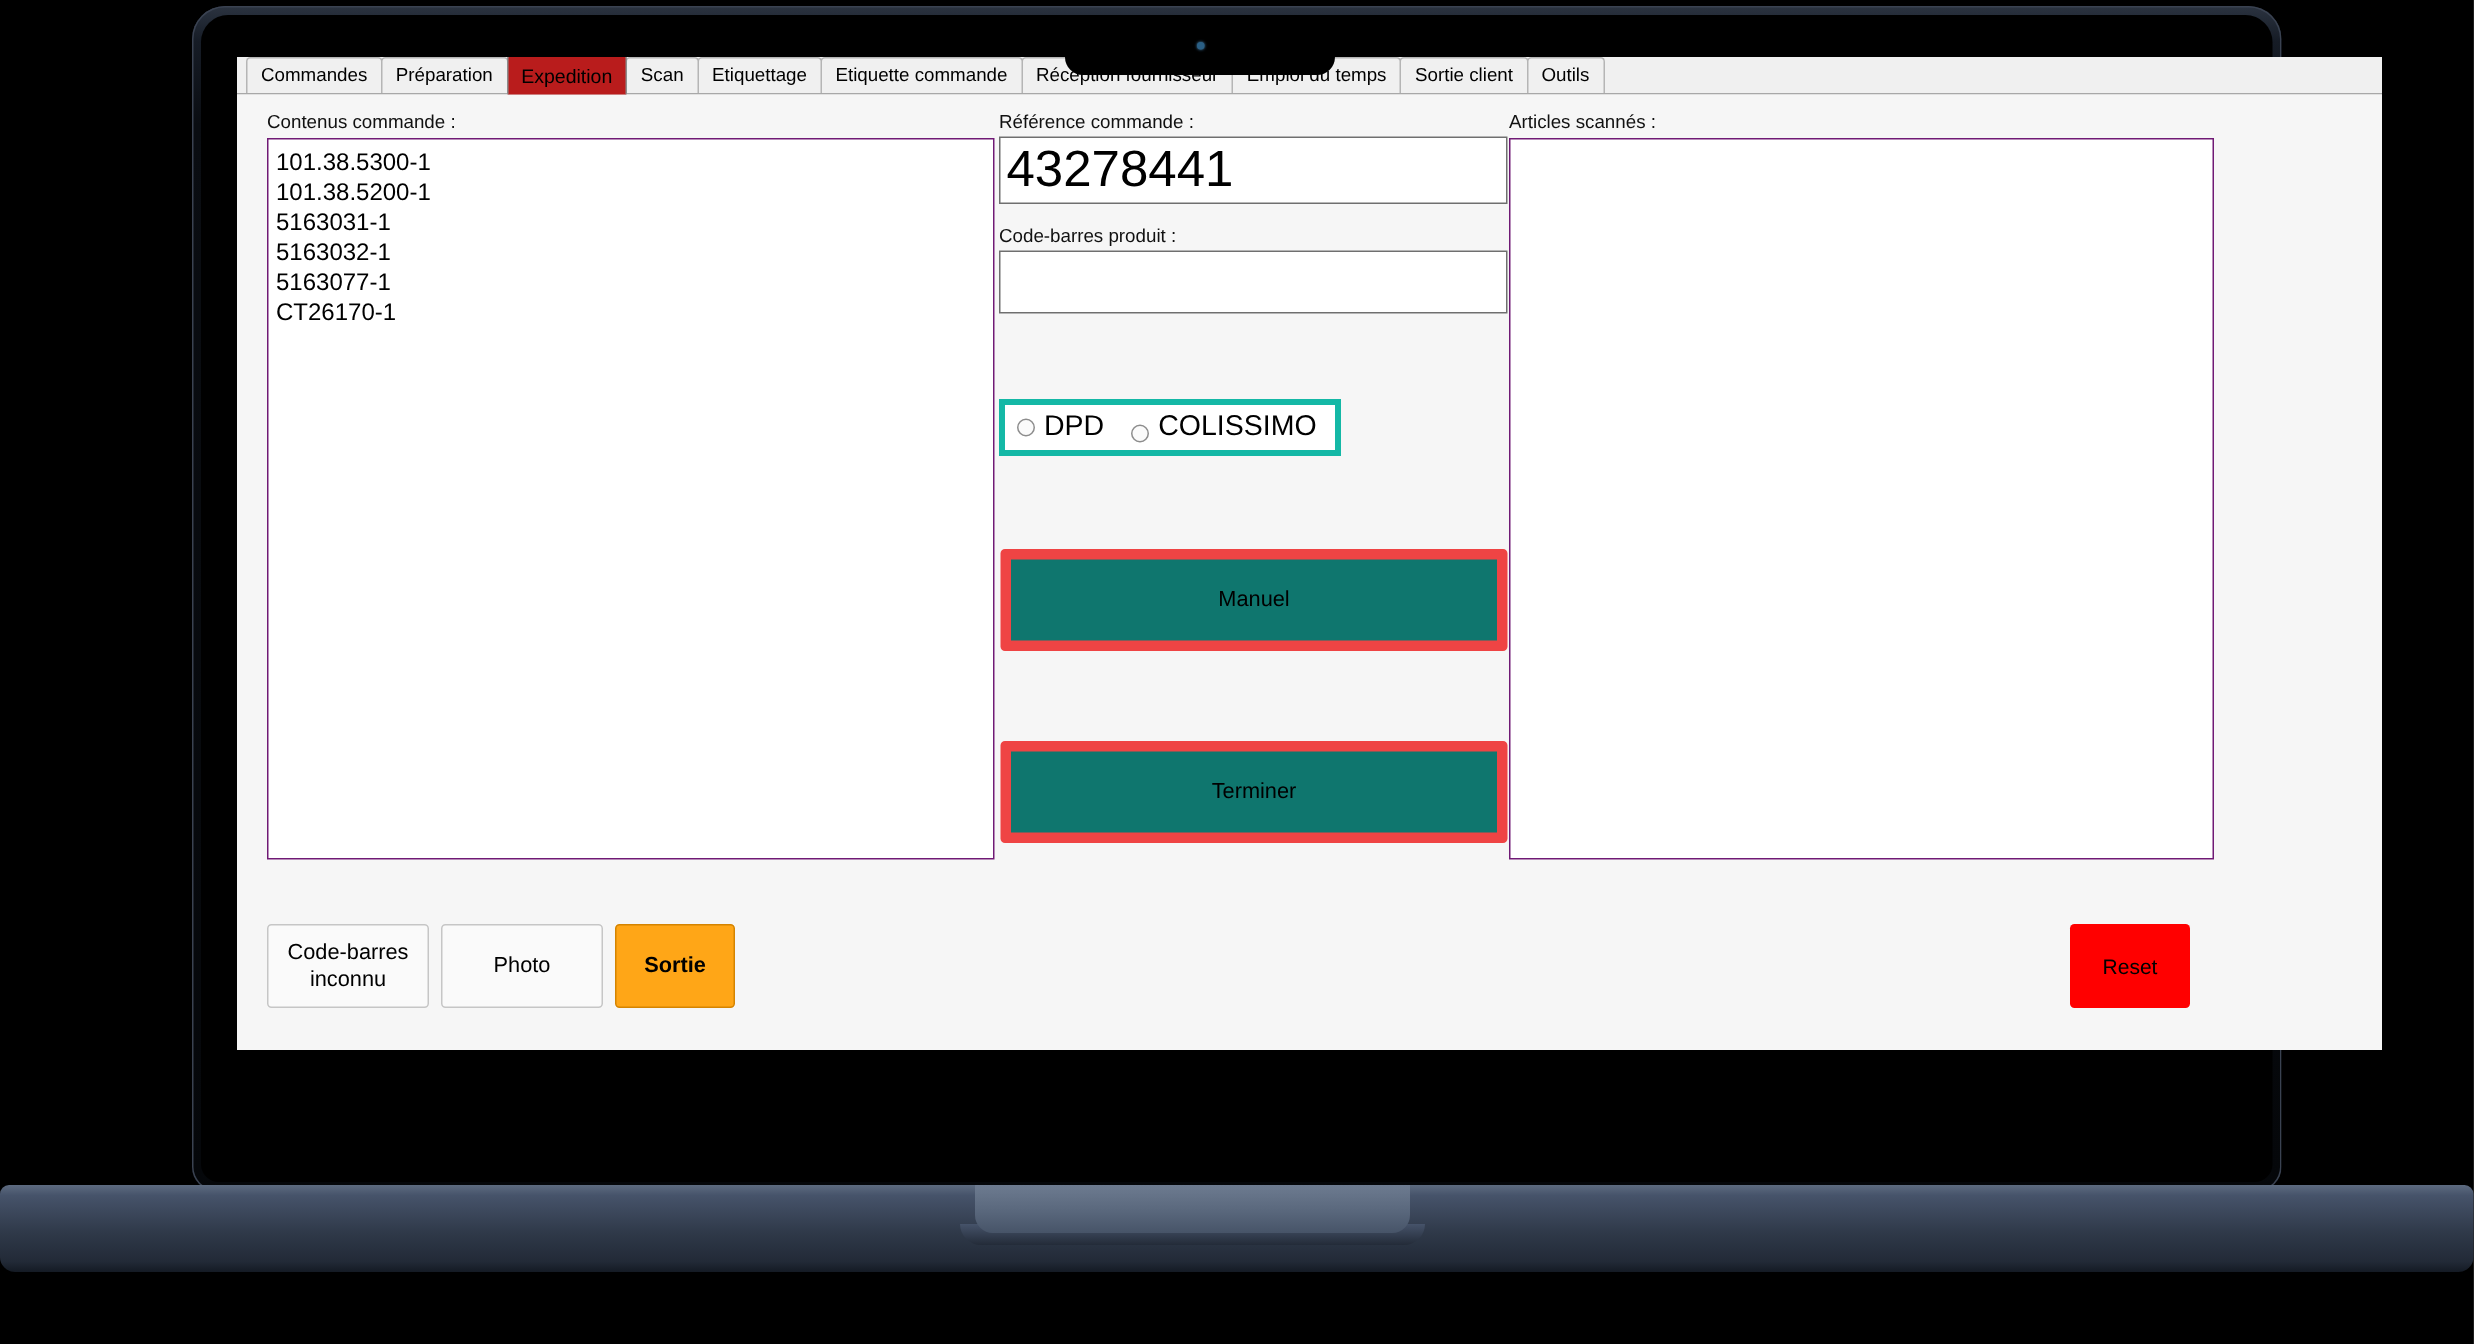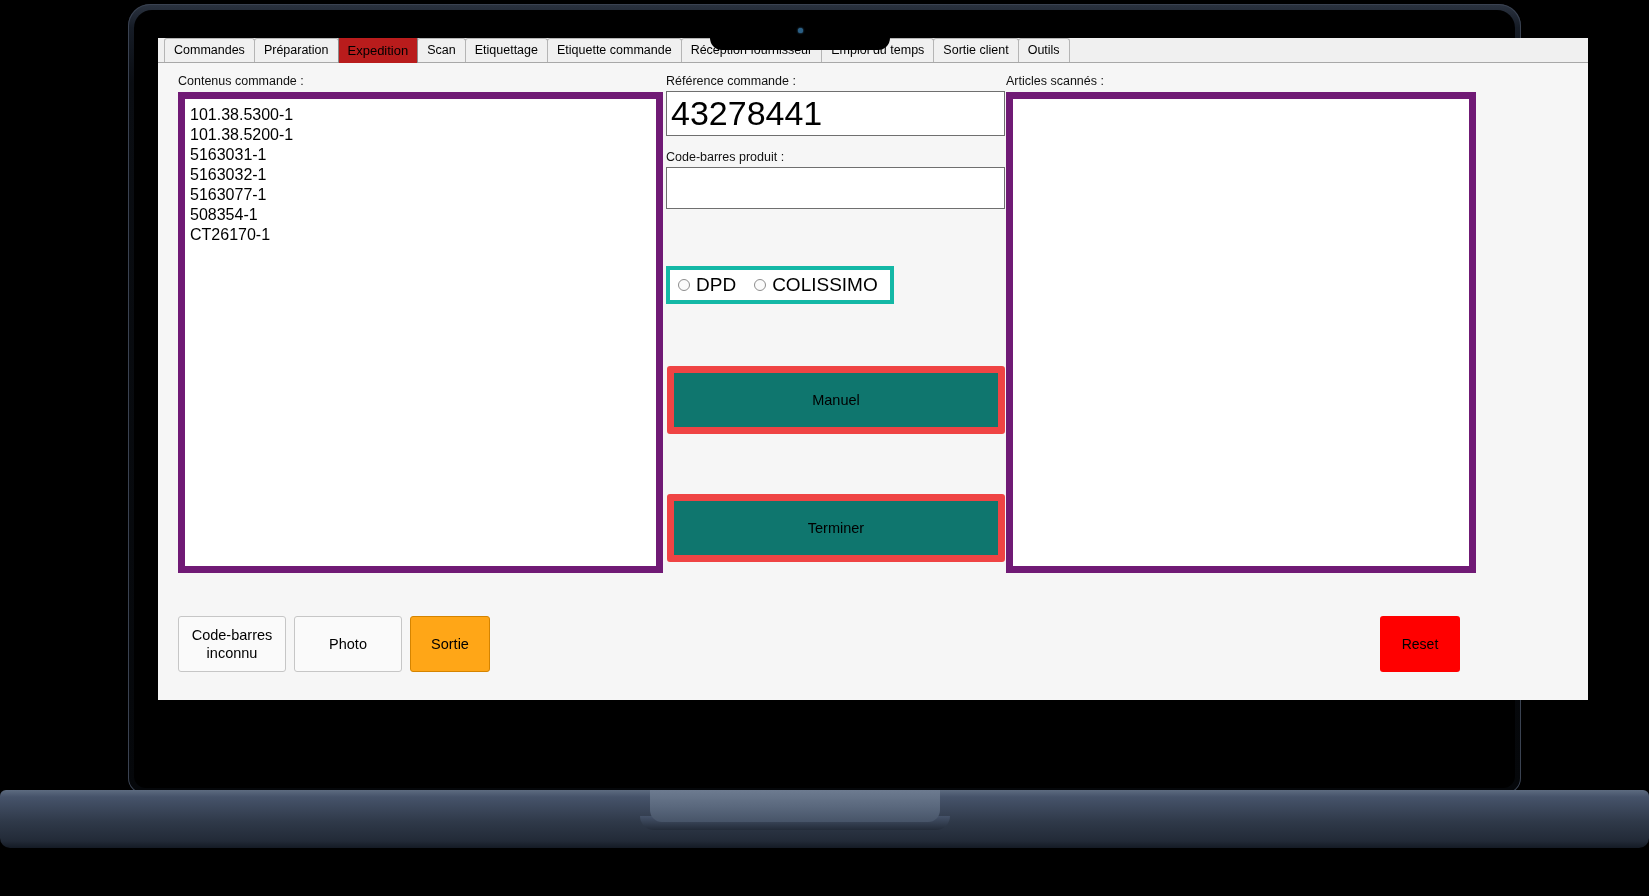--- a/index.html
+++ b/index.html
@@ -132,21 +132,21 @@
 
   .panel-label {
     position: absolute;
     font-size: 12.5px;
     color: #111;
   }
 
   .listbox {
     position: absolute;
     background: #ffffff;
-    border: 7px solid #701a75;
+    border: 1px solid #701a75;
     box-sizing: border-box;
     overflow: hidden;
   }
   .listbox .item {
     font-size: 16px;
     color: #000;
     line-height: 20px;
     padding-left: 5px;
     white-space: nowrap;
   }
@@ -190,21 +190,21 @@
     padding: 5px 12px 6px 8px;
     box-sizing: border-box;
     height: 38px;
   }
   .radio-opt {
     display: inline-flex;
     align-items: center;
     margin-right: 18px;
     cursor: default;
   }
-  .radio-opt:last-child { margin-right: 0; }
+  .radio-opt:last-child { margin-right: 0; align-items: flex-end; }
   .radio-dot {
     width: 12px; height: 12px;
     border: 1px solid #8d8d8d;
     border-radius: 50%;
     background: #fbfbfb;
     margin-right: 6px;
     display: inline-block;
     box-sizing: border-box;
   }
   .radio-text {
@@ -240,21 +240,21 @@
     align-items: center;
     justify-content: center;
     text-align: center;
     box-sizing: border-box;
     line-height: 18px;
     cursor: default;
   }
   .btn.orange {
     background: #ffa617;
     border: 1px solid #d58400;
-    font-weight: normal;
+    font-weight: bold;
   }
   .btn.red {
     background: #ff0000;
     border: none;
     font-weight: normal;
     font-size: 14px;
     text-align: right;
   }
 </style>
 </head>
@@ -283,21 +283,20 @@
     <div class="workspace">
 
       <div class="panel-label" style="left:20px; top:11px;">Contenus commande :</div>
       <div class="listbox" style="left:20px; top:29px; width:485px; height:481px;">
         <div style="padding-top:6px;">
           <div class="item">101.38.5300-1</div>
           <div class="item">101.38.5200-1</div>
           <div class="item">5163031-1</div>
           <div class="item">5163032-1</div>
           <div class="item">5163077-1</div>
-          <div class="item">508354-1</div>
           <div class="item">CT26170-1</div>
         </div>
       </div>
 
       <div class="mid-col">
 
         <div style="position:absolute; left:0; top:11px; width:339px;">
           <div class="field-label">Référence commande :</div>
           <div class="textfield ref">43278441</div>
         </div>

